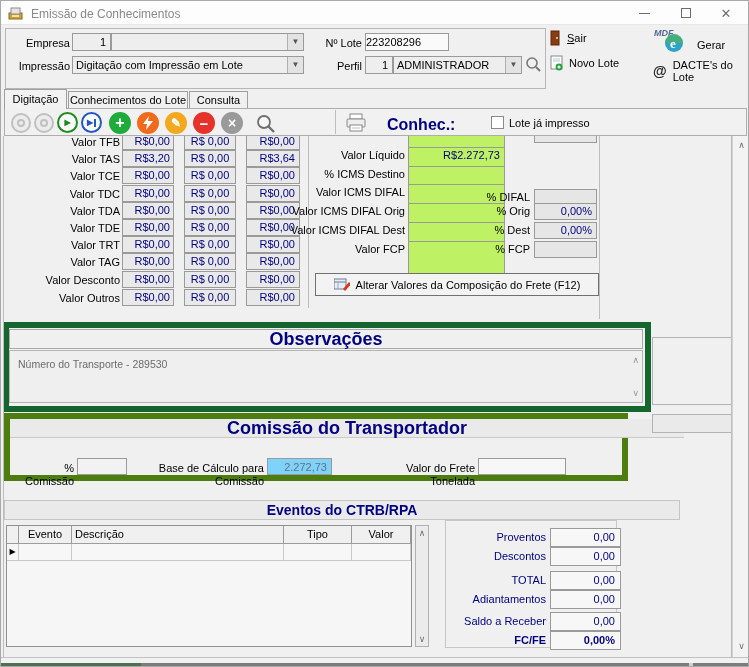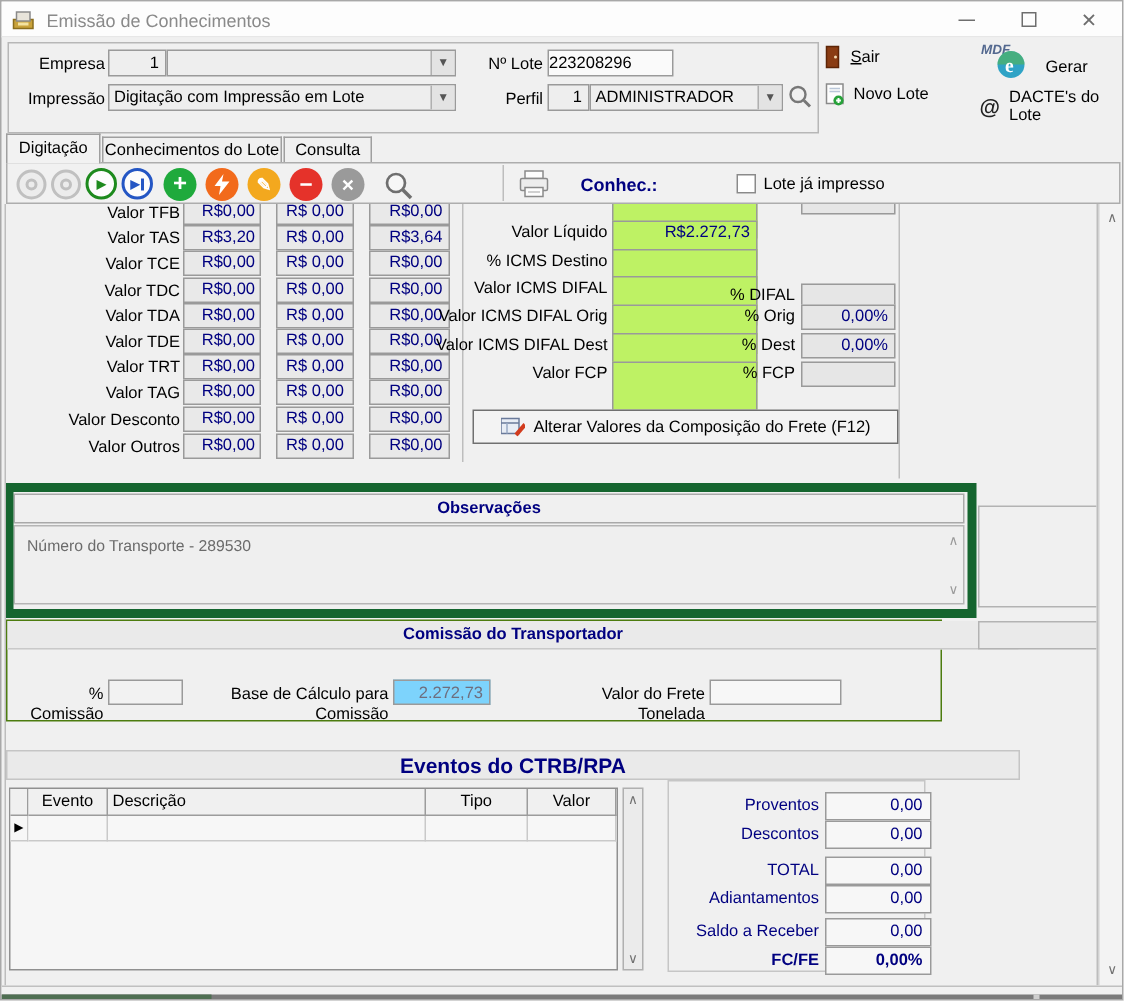--- a/index.html
+++ b/index.html
@@ -48,21 +48,21 @@
   .v3 { left:242px; width:54px; text-align:right; padding-right:4px; }
   
   .rrow { position:absolute; left:0; width:600px; height:20px; }
   .rlbl { position:absolute; left:270px; width:131px; top:2px; text-align:right; }
   .rf { position:absolute; left:404px; width:97px; top:0; height:33px; border:1px solid #9a9a9a; background:#bef264; color:#000080; line-height:15px; text-align:right; padding-right:4px; }
   .rlbl2 { position:absolute; left:462px; width:64px; top:2px; text-align:right; }
   .rf2 { position:absolute; left:530px; width:63px; top:0; height:17px; border:1px solid #9a9a9a; background:#e6e6e6; color:#000080; line-height:15px; text-align:right; padding-right:4px; }
   .divline { position:absolute; width:1px; background:#bdbdbd; }
   .pushbtn { position:absolute; background:#f3f3f3; border:1px solid #707070; display:flex; align-items:center; justify-content:center; gap:6px; color:#000; }
   
-  .sechdr { position:absolute; background:#f0f0f0; border:1px solid #a9a9a9; text-align:center; color:#000080; font-weight:bold; font-size:11px; line-height:18px; }
+  .sechdr { position:absolute; background:#f0f0f0; border:1px solid #a9a9a9; text-align:center; color:#000080; font-weight:bold; font-size:18px; line-height:18px; }
   
   .greenbox { position:absolute; border:6px solid #15652f; background:transparent; z-index:40; pointer-events:none; }
   .memo { position:absolute; background:#efefef; border:1px solid #b5b5b5; color:#6b6b6b; font-size:10.5px; }
   .memoscroll { position:absolute; right:3px; font-size:9px; color:#9a9a9a; }
   
   .gridhdr-cell, .grid-cell { position:absolute; top:0; height:100%; border-right:1px solid #9c9c9c; border-bottom:1px solid #9c9c9c; line-height:16px; text-align:center; background:#f0f0f0; overflow:hidden; }
   .grid-cell { background:#f7f7f7; border-right:1px solid #c9c9c9; border-bottom:1px solid #c9c9c9; }
   
   .trow { position:absolute; left:0; width:200px; height:19px; }
   .tlbl { position:absolute; left:0; width:100px; top:3px; text-align:right; color:#000080; }
@@ -203,21 +203,21 @@
 
     <span class="abs" style="left:340px; top:4px;">
       <svg width="22" height="19">
           <rect x="5" y="1" width="12" height="5" fill="#fdfdfd" stroke="#8a8a8a"></rect>
           <rect x="2" y="6" width="18" height="8" rx="1" fill="#ededed" stroke="#8a8a8a"></rect>
           <rect x="5" y="12" width="12" height="6" fill="#fdfdfd" stroke="#8a8a8a"></rect>
           <line x1="7" y1="15" x2="15" y2="15" stroke="#c0c0c0"></line>
         </svg>
     </span>
 
-    <span class="abs navy" style="left:382px; top:7px; font-weight:bold; font-size:12px;">Conhec.:</span>
+    <span class="abs navy" style="left:382px; top:7px; font-weight:bold; font-size:16px;">Conhec.:</span>
 
     <span class="abs" style="left:486px; top:7px; width:13px; height:13px; background:#fff; border:1px solid #8a8a8a;"></span>
     <span class="abs" style="left:504px; top:8px;">Lote já impresso</span>
   </div>
 
   <div id="main">
 
     <div class="frow" style="top:-3px;">
         <span class="flbl">Valor TFB</span>
         <span class="fv v1">R$0,00</span>
@@ -329,21 +329,21 @@
     </div>
 
     <div class="sechdr" style="left:5px; top:193px; width:634px; height:20px;">Observações</div>
     <div class="memo" style="left:5px; top:214px; width:634px; height:53px; padding:7px 20px 0 8px;">
       <span>Número do Transporte - 289530</span>
       <span class="memoscroll" style="top:4px;">∧</span>
       <span class="memoscroll" style="bottom:4px;">∨</span>
     </div>
     <div class="abs" style="left:648px; top:201px; width:80px; height:68px; border:1px solid #b3b3b3; background:#f0f0f0;"></div>
 
-    <div class="abs" style="left:0; top:277px; width:624px; height:68px; border:1px solid #4d7c0f;padding-left:44px;">
+    <div class="abs" style="left:0; top:277px; width:624px; height:68px; border:6px solid #4d7c0f;padding-left:44px;">
       <div class="sechdr" style="left:0; top:0; width:674px; height:19px; border:none; border-bottom:1px solid #c9c9c9; background:#eaeaea;">Comissão do Transportador</div>
       <span class="lbl" style="left:6px; top:43px; width:58px;">% Comissão</span>
       <span class="edit" style="left:67px; top:39px; width:50px; height:17px; background:#f2f2f2;"></span>
       <span class="lbl" style="left:124px; top:43px; width:130px;">Base de Cálculo para Comissão</span>
       <span class="edit" style="left:257px; top:39px; width:65px; height:17px; background:#7dd3fc; color:#6e6e7e; text-align:right; padding-right:4px;">2.272,73</span>
       <span class="lbl" style="left:366px; top:43px; width:99px;">Valor do Frete Tonelada</span>
       <span class="edit" style="left:468px; top:39px; width:88px; height:17px; background:#f7f7f7;"></span>
     </div>
     <div class="abs" style="left:648px; top:278px; width:80px; height:19px; border:1px solid #b3b3b3; background:#eaeaea;"></div>
 

